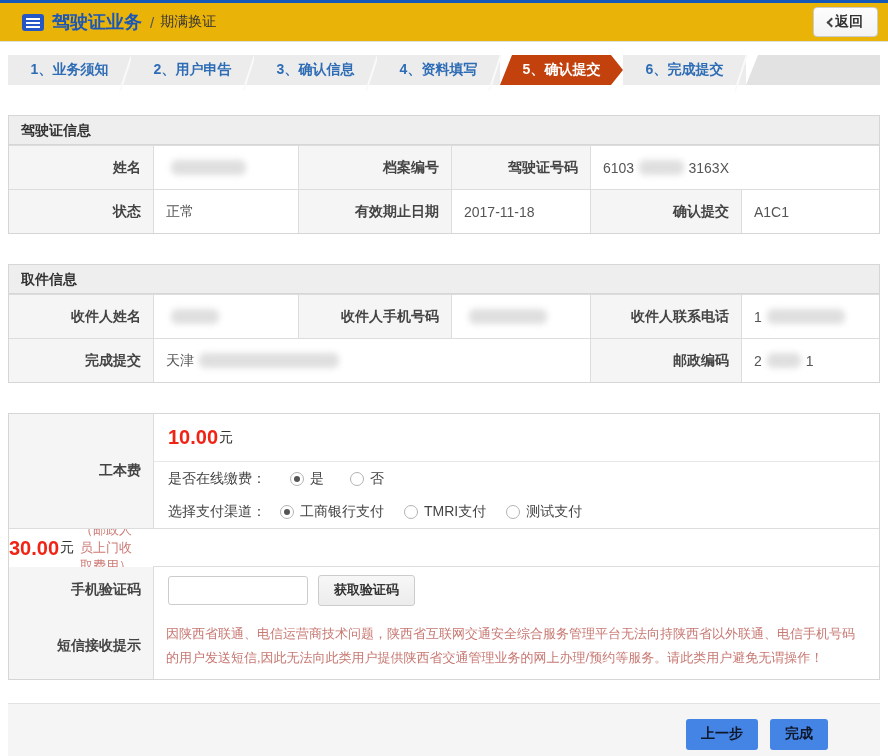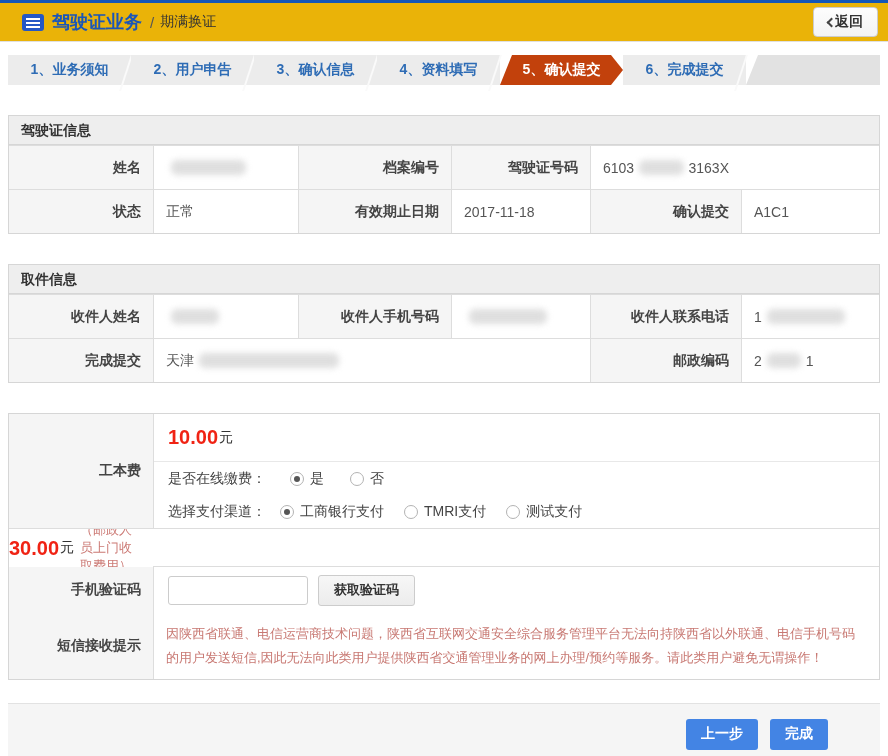--- a/index.html
+++ b/index.html
@@ -83,21 +83,21 @@
   .get-code-btn { height:31px; margin-left:10px; padding:0 15px;
     background:linear-gradient(#f7f7f7,#ececec); border:1px solid #ccc; border-radius:3px;
     font-size:13px; font-weight:bold; color:#333; cursor:pointer; }
 
   .tip-text { font-size:13px; line-height:24px; color:#c87872; padding:9px 12px; }
 
   
   .footer-bar { margin:23px 8px 0 8px; height:61px; background:#f5f5f5;
     border-top:1px solid #e2e2e2; display:flex; align-items:center;
     justify-content:flex-end; padding-right:52px; gap:12px; }
-  .blue-btn { background:#4384e4; color:#ffffff; border:none; border-radius:3px;
+  .blue-btn { background:#4384e4; color:#0f172a; border:none; border-radius:3px;
     font-size:14px; font-weight:bold; height:31px; padding:0 15px; cursor:pointer; }
 </style>
 </head>
 <body>
 
 <div class="topbar"></div>
 
 <div class="header">
   <span class="doc-icon"></span>
   <span class="title-main">驾驶证业务</span>

